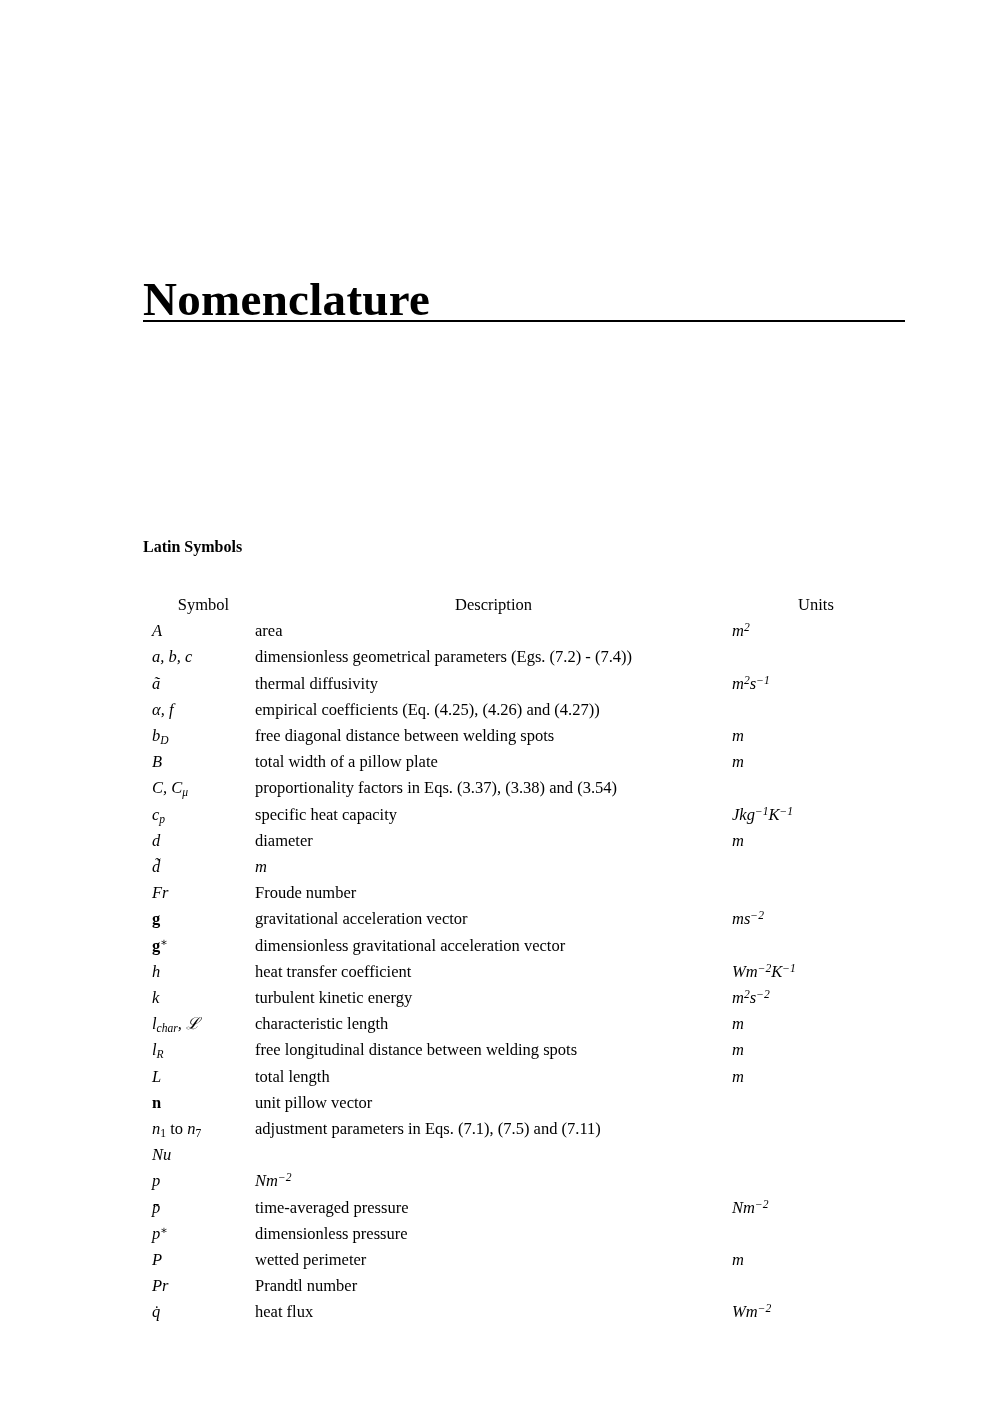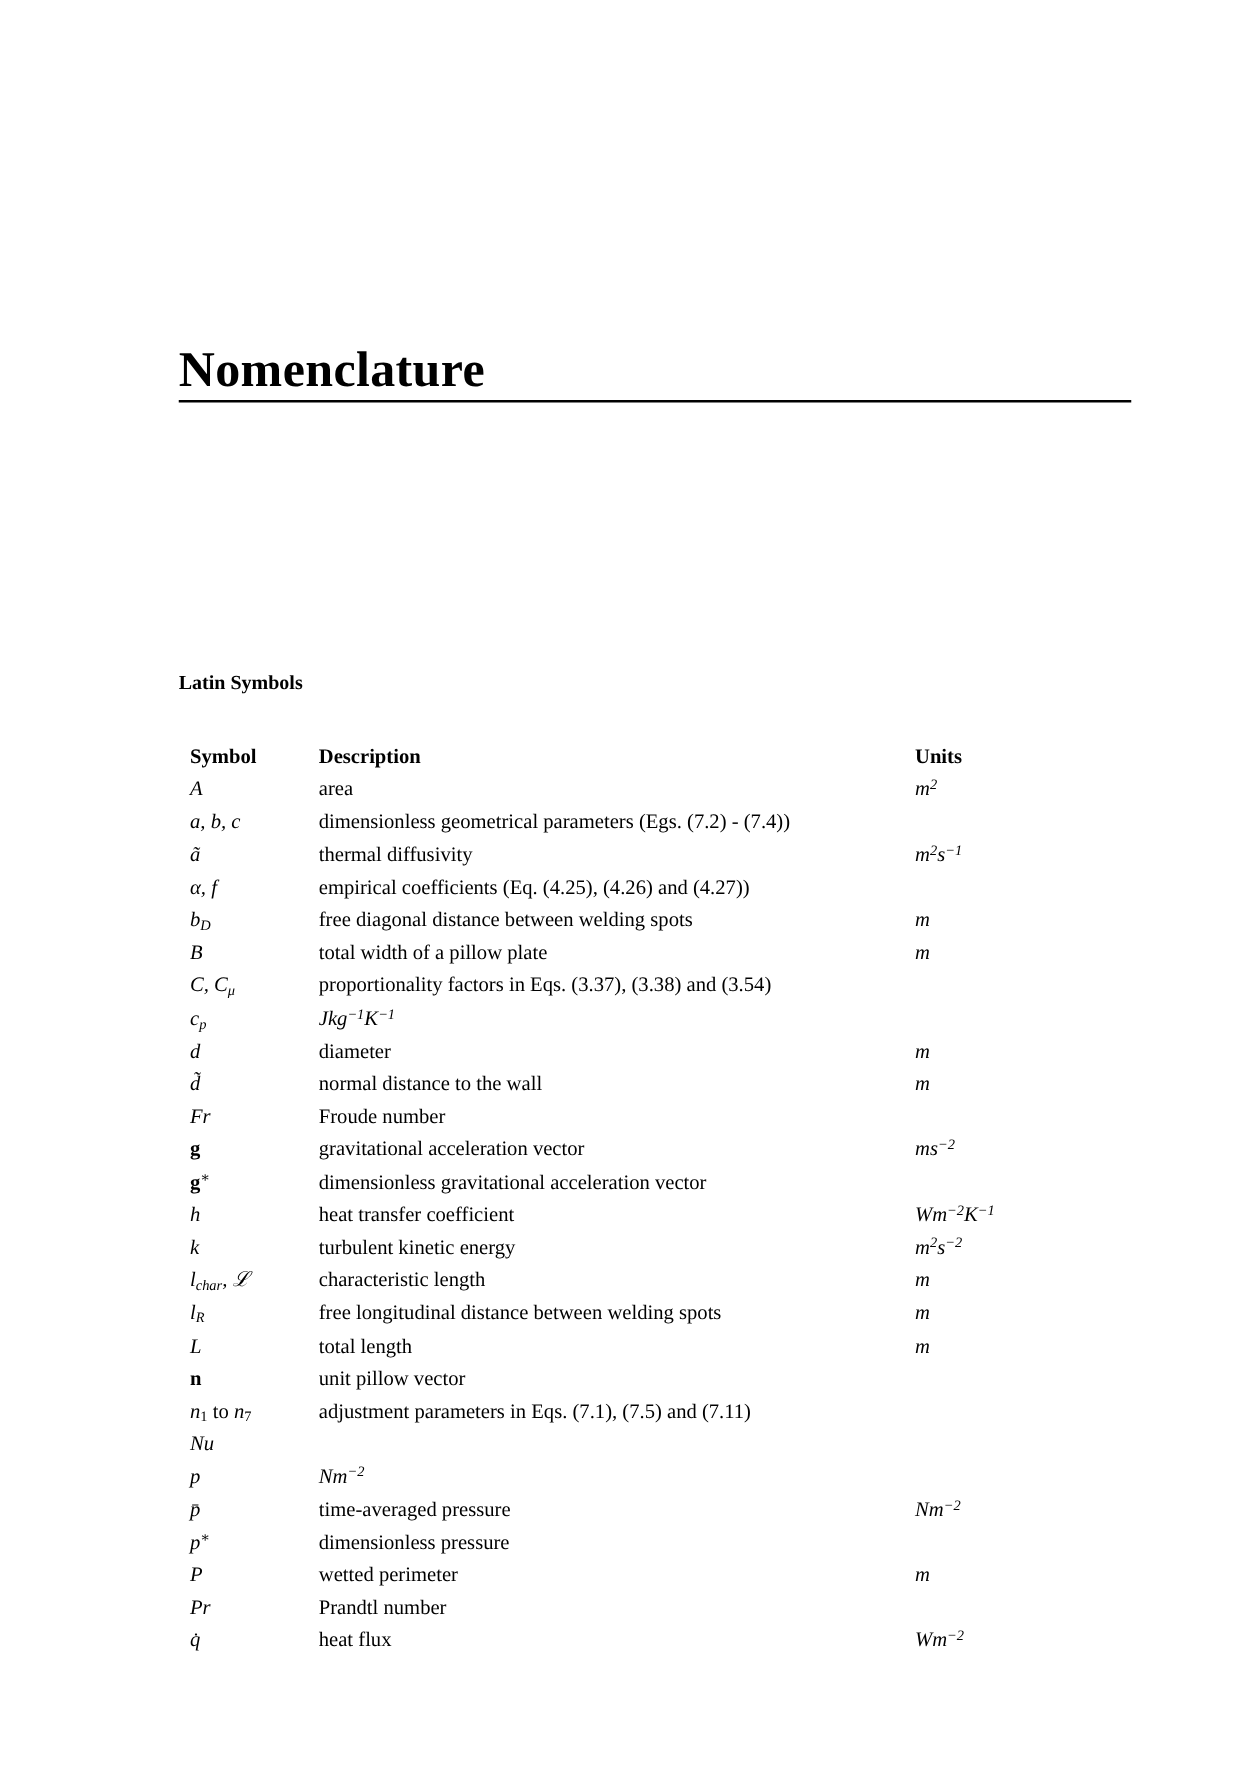--- a/index.html
+++ b/index.html
@@ -5,41 +5,41 @@
   html, body { margin: 0; padding: 0; }
   body {
     width: 1000px; height: 1414px;
     background: #ffffff; color: #000000;
     font-family: "Liberation Serif", "DejaVu Serif", serif;
     position: relative;
     overflow: hidden;
   }
   .page-title {
     position: absolute; left: 143px; top: 272px;
-    font-size: 40px; font-weight: bold; letter-spacing: 0.3px;
+    font-size: 47px; font-weight: bold; letter-spacing: 0.3px;
   }
   .title-rule {
     position: absolute; left: 143px; top: 320px;
     width: 762px; height: 2px; background: #000;
   }
   .section-heading {
     position: absolute; left: 143px; top: 538px;
     font-size: 16px; font-weight: bold;
   }
   .symbol-table {
     position: absolute; left: 152px; top: 592px; width: 748px;
     font-size: 16.5px;
   }
   .trow {
     display: grid;
     grid-template-columns: 103px 477px 1fr;
     line-height: 26.2px;
     align-items: baseline;
   }
-  .thead .cell { font-weight: bold; font-style: normal; }
+  .thead .cell { font-weight: normal; font-style: normal; text-align: center; }
   .cell { white-space: nowrap; }
   .sym { font-style: italic; }
   .sym b { font-style: normal; font-weight: bold; }
   .rm { font-style: normal; }
   .desc { font-style: normal; }
   .units { font-style: italic; }
   sup, sub { font-size: 70%; line-height: 0; }
   sub { vertical-align: -0.25em; }
   sup { vertical-align: 0.45em; }
 </style>
@@ -87,30 +87,30 @@
         <span class="cell desc">total width of a pillow plate</span>
         <span class="cell units">m</span>
       </div>
       <div class="trow">
         <span class="cell sym">C, C<sub>μ</sub></span>
         <span class="cell desc">proportionality factors in Eqs. (3.37), (3.38) and (3.54)</span>
         <span class="cell units"></span>
       </div>
       <div class="trow">
         <span class="cell sym">c<sub>p</sub></span>
+        <span class="cell desc">specific heat capacity</span>
         <span class="cell units">Jkg<sup>−1</sup>K<sup>−1</sup></span>
       </div>
       <div class="trow">
         <span class="cell sym">d</span>
         <span class="cell desc">diameter</span>
         <span class="cell units">m</span>
       </div>
       <div class="trow">
         <span class="cell sym">d̃</span>
-        <span class="cell desc">normal distance to the wall</span>
         <span class="cell units">m</span>
       </div>
       <div class="trow">
         <span class="cell sym">Fr</span>
         <span class="cell desc">Froude number</span>
         <span class="cell units"></span>
       </div>
       <div class="trow">
         <span class="cell sym"><b>g</b></span>
         <span class="cell desc">gravitational acceleration vector</span>

